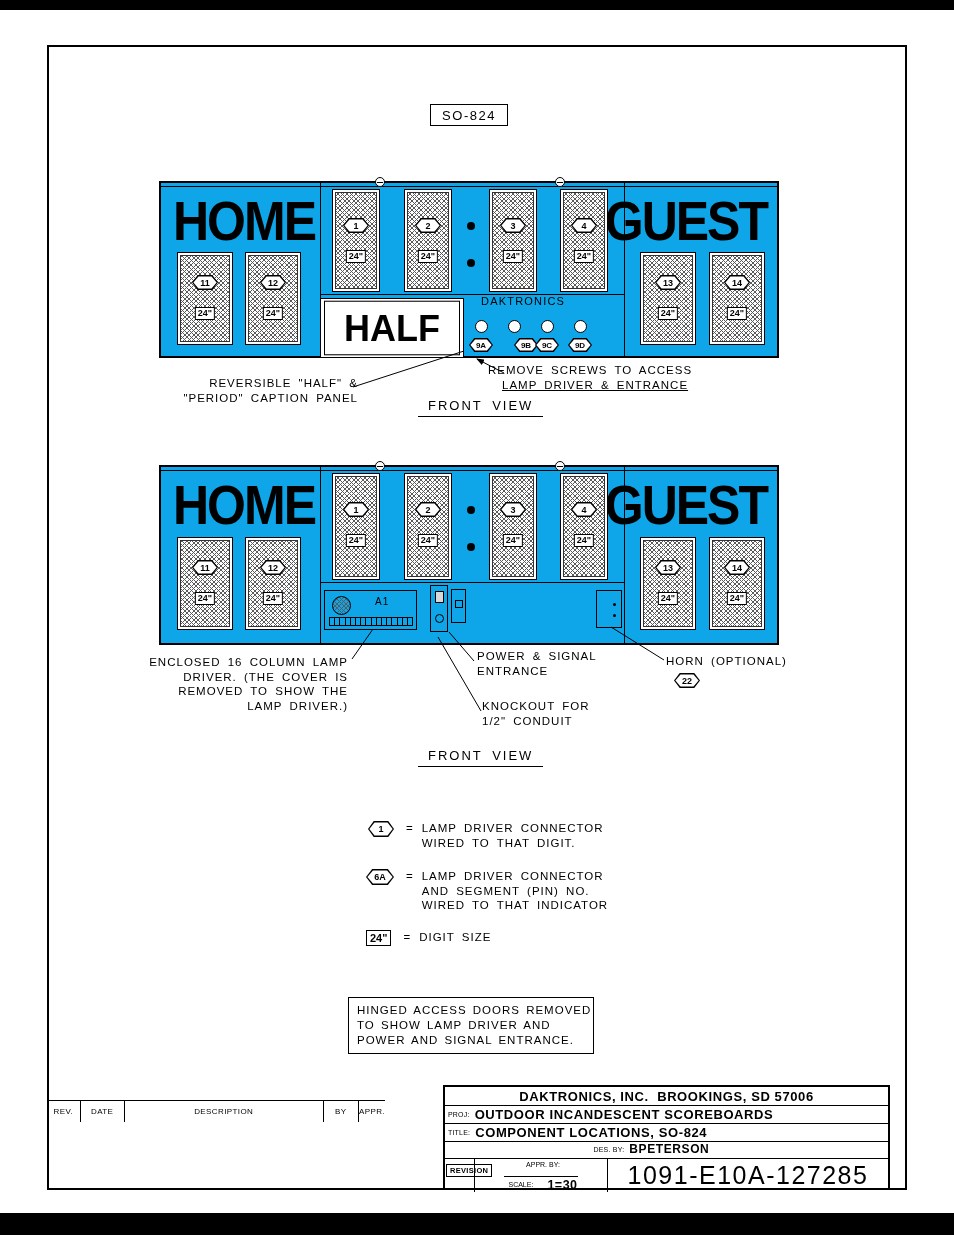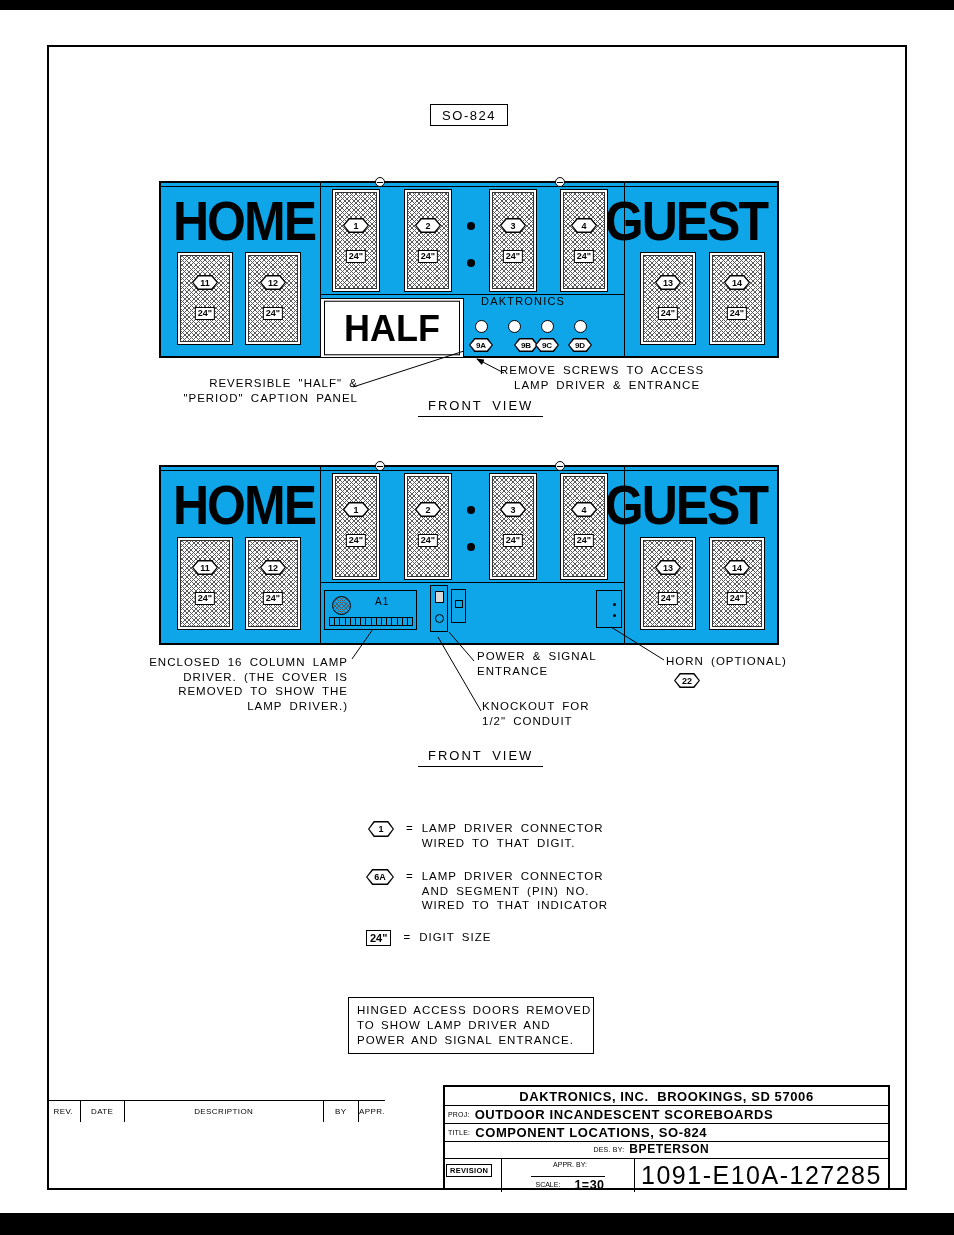--- a/index.html
+++ b/index.html
@@ -78,21 +78,21 @@
   .comp1 .c1b { position:absolute; left:4px; top:28px; width:9px; height:9px; border:1px solid #000; border-radius:50%; }
   .comp2 { position:absolute; left:290px; top:122px; width:15px; height:34px; border:1.3px solid #000; }
   .comp2 .c2a { position:absolute; left:3px; top:10px; width:8px; height:8px; border:1px solid #000; }
   .horn-box { position:absolute; left:435px; top:123px; width:26px; height:38px; border:1.3px solid #000; }
   .horn-box i { position:absolute; width:3px; height:3px; background:#000; border-radius:50%; }
   .horn-dot1 { left:16px; top:12px; } .horn-dot2 { left:16px; top:23px; }
 
   
   .ann { position:absolute; font-size:11.5px; line-height:14.5px; letter-spacing:1px; word-spacing:3px; white-space:nowrap; }
   .ann.right { text-align:right; }
-  .indent { margin-left:14px; }
+  .indent { margin-left:14px;text-decoration:underline; }
   .view-label { position:absolute; font-size:13px; letter-spacing:2px; word-spacing:4px;
     border-bottom:1.3px solid #000; padding:0 10px 3px; }
 
   
   .legend-item { position:absolute; display:flex; align-items:flex-start; }
   .legend-sym { position:relative; flex:none; }
   .legend-sym .hex { position:relative; display:flex; }
   .legend-eq { font-size:11.5px; margin:1px 8px 0 12px; letter-spacing:1px; }
   .legend-text { font-size:11.5px; line-height:14.5px; letter-spacing:1px; word-spacing:3px; white-space:nowrap; }
   .legend-sizebox { position:relative; display:inline-block; }
@@ -104,21 +104,21 @@
   .tb { position:absolute; left:443px; top:1085px; width:447px; height:105px; border:2px solid #000; background:#fff; }
   .tb-row { border-bottom:1.2px solid #000; display:flex; align-items:center; overflow:hidden; }
   .tb-r1 { height:19px; justify-content:center; font-size:13px; font-weight:700; letter-spacing:0.6px; white-space:pre;text-align:right; }
   .tb-r2, .tb-r3 { height:18px; padding-left:3px; }
   .tb-lbl { font-size:7px; letter-spacing:0.2px; margin-right:5px; flex:none; }
   .tb-val { font-size:13px; font-weight:700; letter-spacing:0.6px; white-space:nowrap; }
   .tb-r4 { height:17px; padding-left:14px;flex-direction:column; }
   .tb-r4 .tb-val { font-size:12px; }
   .tb-r4 .grp { display:flex; align-items:center; }
   .tb-r5 { height:33px; border-bottom:none; align-items:stretch; padding:0; }
-  .tb-rev { width:57px; border-right:1.2px solid #000; }
+  .tb-rev { width:30px; border-right:1.2px solid #000; }
   .tb-rev span { display:inline-block; margin:1px; border:1px solid #000; font-size:7.5px; font-weight:700; padding:1px 3px; letter-spacing:0.3px; }
   .tb-appr { width:133px; border-right:1.2px solid #000; display:flex; flex-direction:column;align-items:center; }
   .tb-appr-top { flex:1; font-size:7px; padding:2px 0 0 4px; }
   .tb-scale { border-top:1.2px solid #000; height:16px; display:flex; align-items:center; padding-left:4px; }
   .tb-scale .s-lbl { font-size:7px; margin-right:14px; }
   .tb-scale .s-val { font-size:12.5px; font-weight:700; letter-spacing:0.5px; }
   .tb-num { flex:1; display:flex; align-items:center; justify-content:center; font-size:25px; letter-spacing:1.5px; white-space:nowrap; }
 
   
   .rev-strip { position:absolute; left:47px; top:1100px; width:338px; height:22px; border-top:1.5px solid #000; display:flex; }
@@ -230,21 +230,21 @@
       </span>
     <span class="hex ind-hex" style="left:407px">
         <span>9D</span>
       </span>
   </div>
 
   <div class="ann right" style="left:150px;top:376px;width:208px">
     <div>REVERSIBLE "HALF" &amp;</div>
     <div>"PERIOD" CAPTION PANEL</div>
   </div>
-  <div class="ann" style="left:500px;top:363px">
+  <div class="ann" style="left:488px;top:363px">
     <div>REMOVE SCREWS TO ACCESS</div>
     <div class="indent">LAMP DRIVER &amp; ENTRANCE</div>
   </div>
   <div class="view-label" style="left:418px;top:398px">FRONT VIEW</div>
 
   <div class="sb" id="sb2">
     <div class="sb-topline"></div>
     <div class="vline" style="left:159px"></div>
     <div class="vline" style="left:463px"></div>
     <div class="hline" style="left:159px;width:304px;top:115px"></div>

